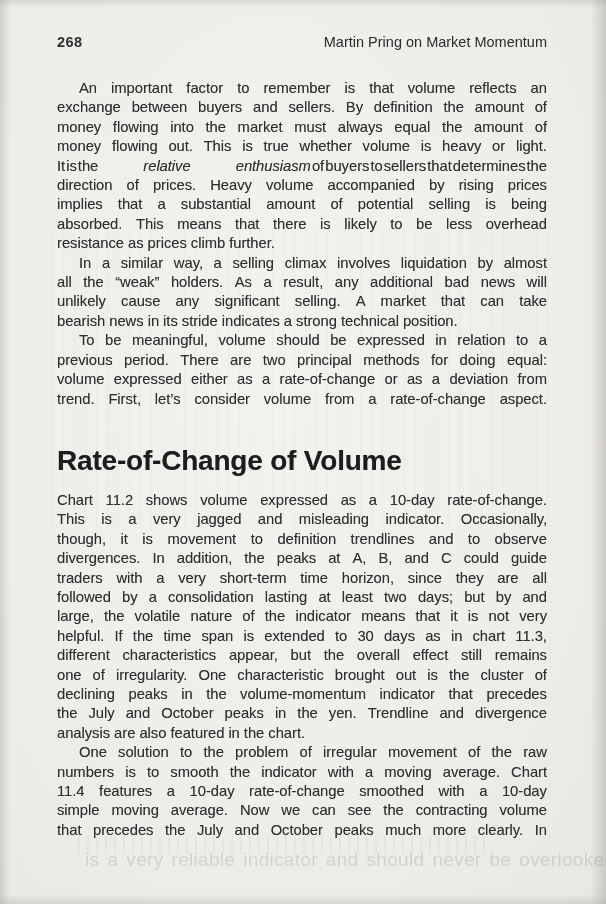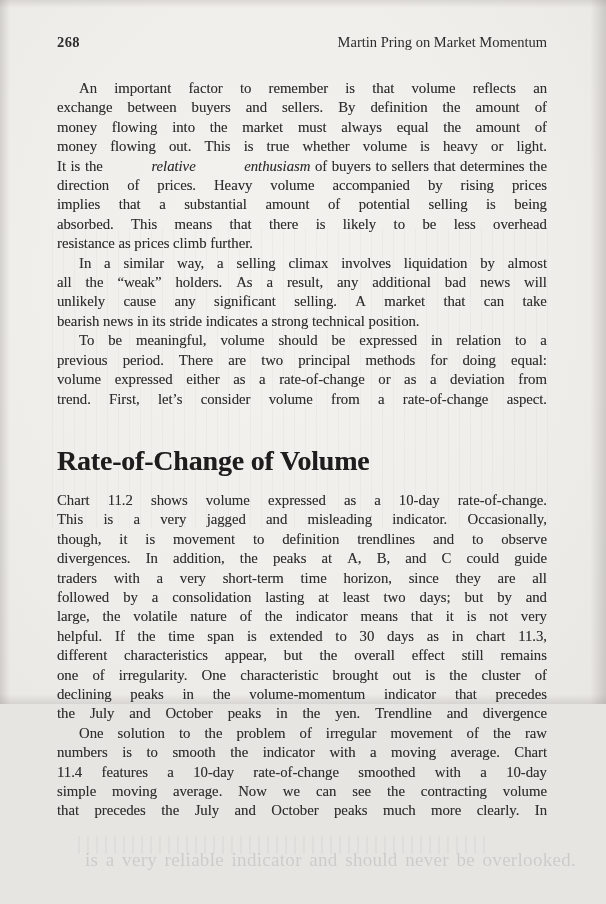--- a/index.html
+++ b/index.html
@@ -1,19 +1,19 @@
 <!DOCTYPE html>
 <html><head>
 <meta charset="utf-8">
 <style>
   html,body{margin:0;padding:0;}
   body{width:606px;height:904px;overflow:hidden;background:#e7e5e2;}
   .scan{
-    position:relative;width:606px;height:704px;
-    font-family:Liberation Serif, serif;color:#2e2e2e;
+    position:relative;width:606px;height:904px;
+    font-family:Liberation Sans, sans-serif;color:#2e2e2e;
     background:
       linear-gradient(to right, rgba(130,127,123,.26) 0, rgba(130,127,123,0) 10px),
       linear-gradient(to left, rgba(130,127,123,.30) 0, rgba(130,127,123,0) 16px),
       linear-gradient(to bottom, rgba(130,127,123,.20) 0, rgba(130,127,123,0) 8px),
       linear-gradient(to top, rgba(130,127,123,.20) 0, rgba(130,127,123,0) 10px),
       radial-gradient(ellipse at 45% 40%, #f4f2ef 0%, #f0eeeb 55%, #e9e7e4 100%);
   }
   
   .bleed-lines{
     position:absolute;left:52px;top:228px;width:500px;height:300px;
@@ -410,20 +410,21 @@
               <span>and</span>
               <span>October</span>
               <span>peaks</span>
               <span>in</span>
               <span>the</span>
               <span>yen.</span>
               <span>Trendline</span>
               <span>and</span>
               <span>divergence</span>
             </div>
+            <div class="line plain">analysis are also featured in the chart.</div>
           </div>
           <div class="para">
             <div class="line first-indent">
               <span>One</span>
               <span>solution</span>
               <span>to</span>
               <span>the</span>
               <span>problem</span>
               <span>of</span>
               <span>irregular</span>

